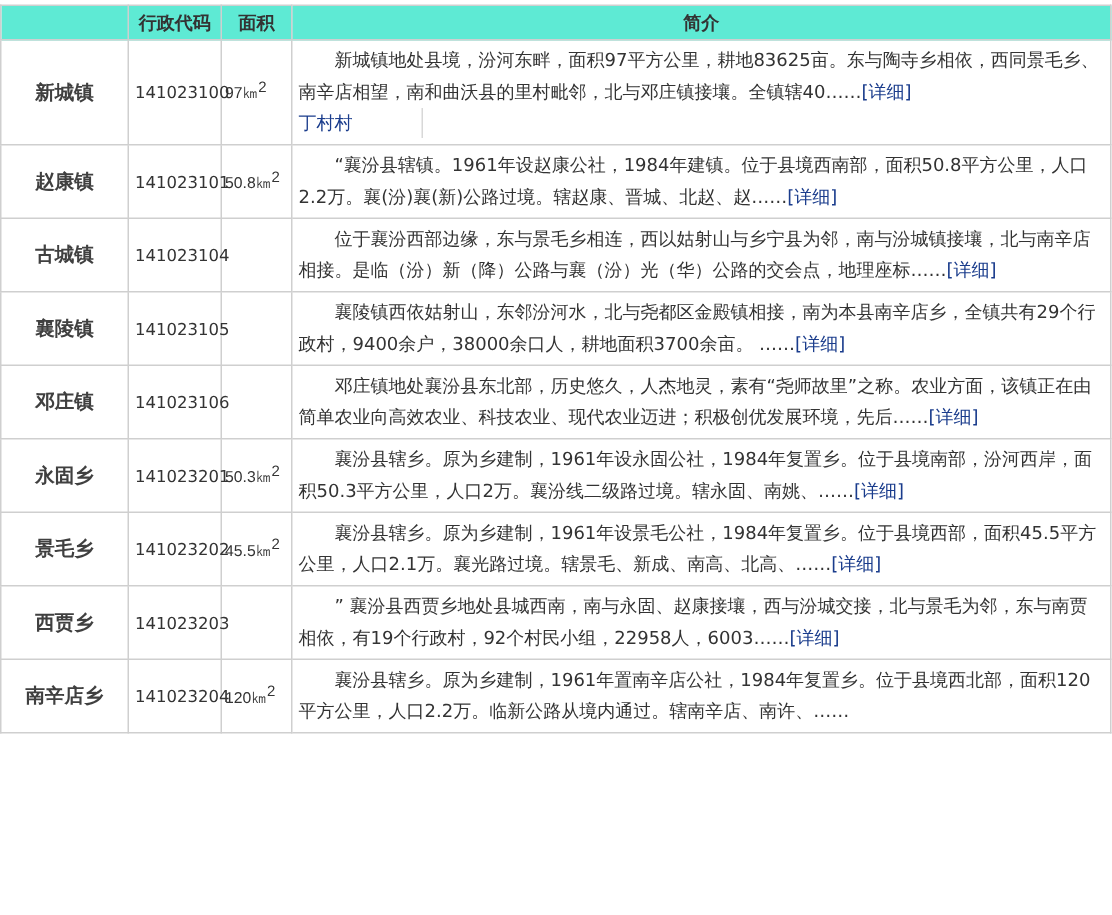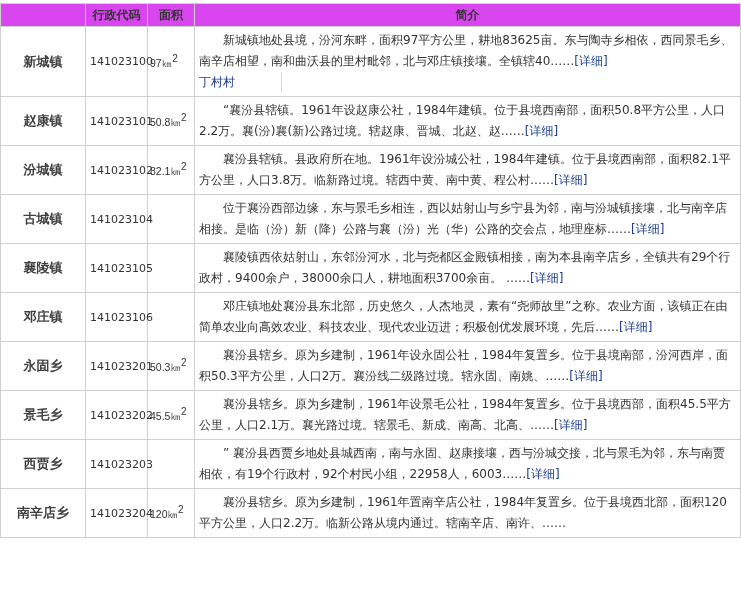--- a/index.html
+++ b/index.html
@@ -1,19 +1,19 @@
 <!DOCTYPE html>
 <html><head>
   <meta charset="utf-8">
   <style>
     html, body { margin: 0; padding: 0; background: #ffffff; }
     body { width: 741px; height: 610px; overflow: hidden; font-family: "DejaVu Sans", sans-serif; font-size: 12px; color: #333333; }
     table.tbl { border-collapse: collapse; width: 741px; table-layout: fixed; position: absolute; left: 0; top: 3px; }
     table.tbl th, table.tbl td { border: 1px solid #cfcfcf; }
-    table.tbl th { background: #d946ef; height: 22px; font-weight: bold; font-size: 12px; color: #333; text-align: center; padding: 0; }
+    table.tbl th { background: #5eead4; height: 22px; font-weight: bold; font-size: 12px; color: #333; text-align: center; padding: 0; }
     td.name { text-align: center; font-weight: bold; color: #404040; font-size: 13px; }
     td.code { font-family: "DejaVu Sans", sans-serif; font-size: 11px; color: #333; padding: 0 0 0 4px; white-space: nowrap; }
     td.area { font-family: Liberation Sans, sans-serif; font-size: 10.5px; color: #333; padding: 0 0 0 2px; white-space: nowrap; }
     td.area sup { font-size: 10px; }
     td.desc { padding: 3px 4px 3px 4px; line-height: 21px; font-size: 12px; color: #333; vertical-align: top; }
     td.desc .txt { text-indent: 2em; display: block; }
     a.more { color: #1a3c8c; text-decoration: none; }
     a.extra { color: #1a3c8c; text-decoration: none; }
     .extra-wrap { display: inline-block; border-right: 1px solid #d8d8d8; padding-right: 46px; line-height: 20px; }
     tr.r td { height: 41px; }
@@ -47,28 +47,20 @@
 
   <tr class="r">
     <td class="name"><span class="nm">赵康镇</span></td>
     <td class="code">141023101</td>
     <td class="area"><span class="av">50.8㎞</span><sup class="as">2</sup></td>
     <td class="desc">
           <span class="txt"><span class="it">“襄汾县辖镇。1961年设赵康公社，1984年建镇。位于县境西南部，面积50.8平方公里，人口2.2万。襄(汾)襄(新)公路过境。辖赵康、晋城、北赵、赵……</span><a class="more" href="#">[详细]</a></span>
         </td>
   </tr>
 
-  <tr class="r">
-    <td class="name"><span class="nm">汾城镇</span></td>
-    <td class="code">141023102</td>
-    <td class="area"><span class="av">82.1㎞</span><sup class="as">2</sup></td>
-    <td class="desc">
-          <span class="txt"><span class="it">襄汾县辖镇。县政府所在地。1961年设汾城公社，1984年建镇。位于县境西南部，面积82.1平方公里，人口3.8万。临新路过境。辖西中黄、南中黄、程公村……</span><a class="more" href="#">[详细]</a></span>
-        </td>
-  </tr>
 
 
   <tr class="r">
     <td class="name"><span class="nm">古城镇</span></td>
     <td class="code">141023104</td>
     <td class="area"><span class="av"></span><sup class="as"></sup></td>
     <td class="desc">
           <span class="txt"><span class="it">位于襄汾西部边缘，东与景毛乡相连，西以姑射山与乡宁县为邻，南与汾城镇接壤，北与南辛店相接。是临（汾）新（降）公路与襄（汾）光（华）公路的交会点，地理座标……</span><a class="more" href="#">[详细]</a></span>
         </td>
   </tr>

